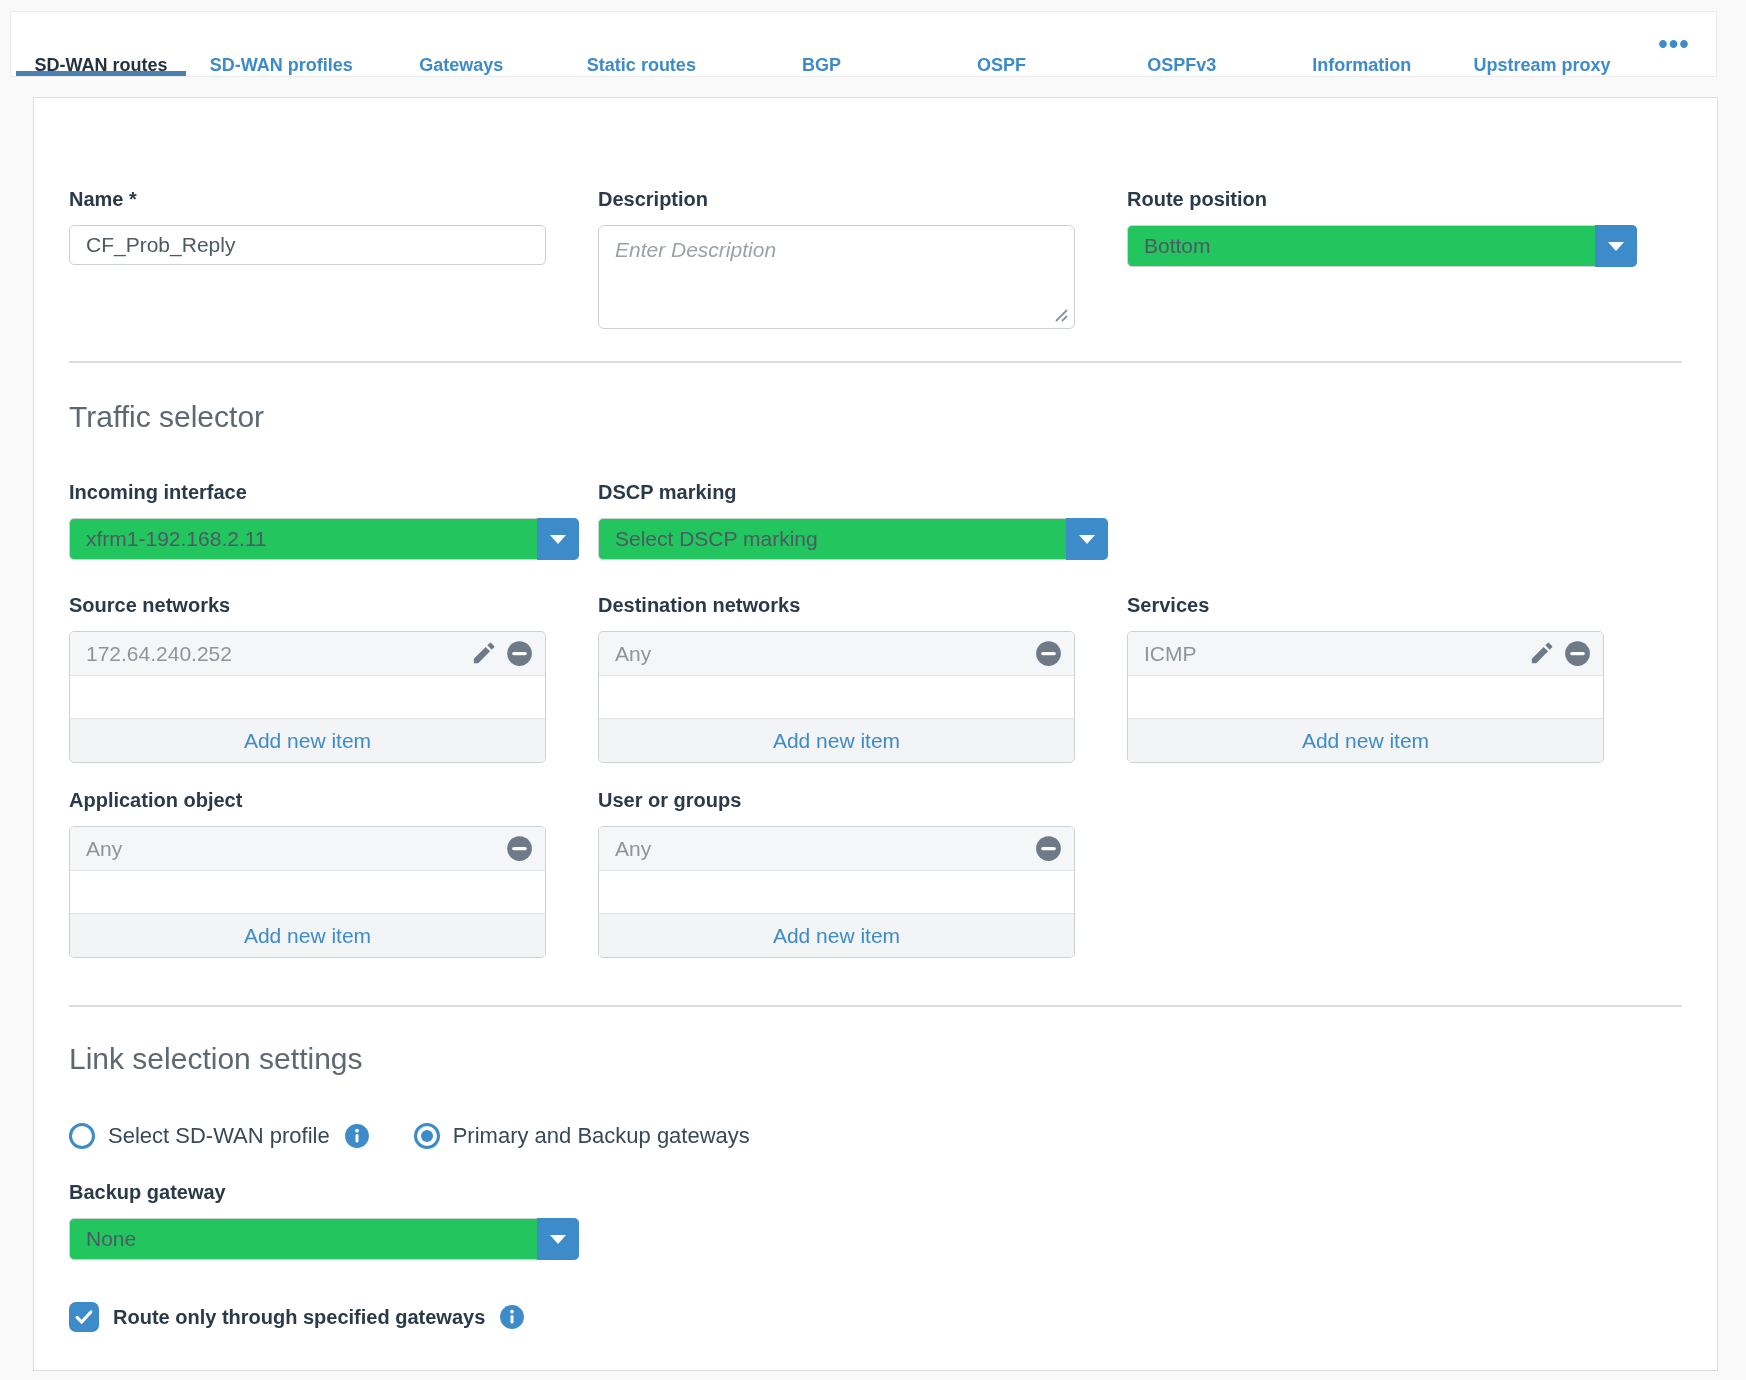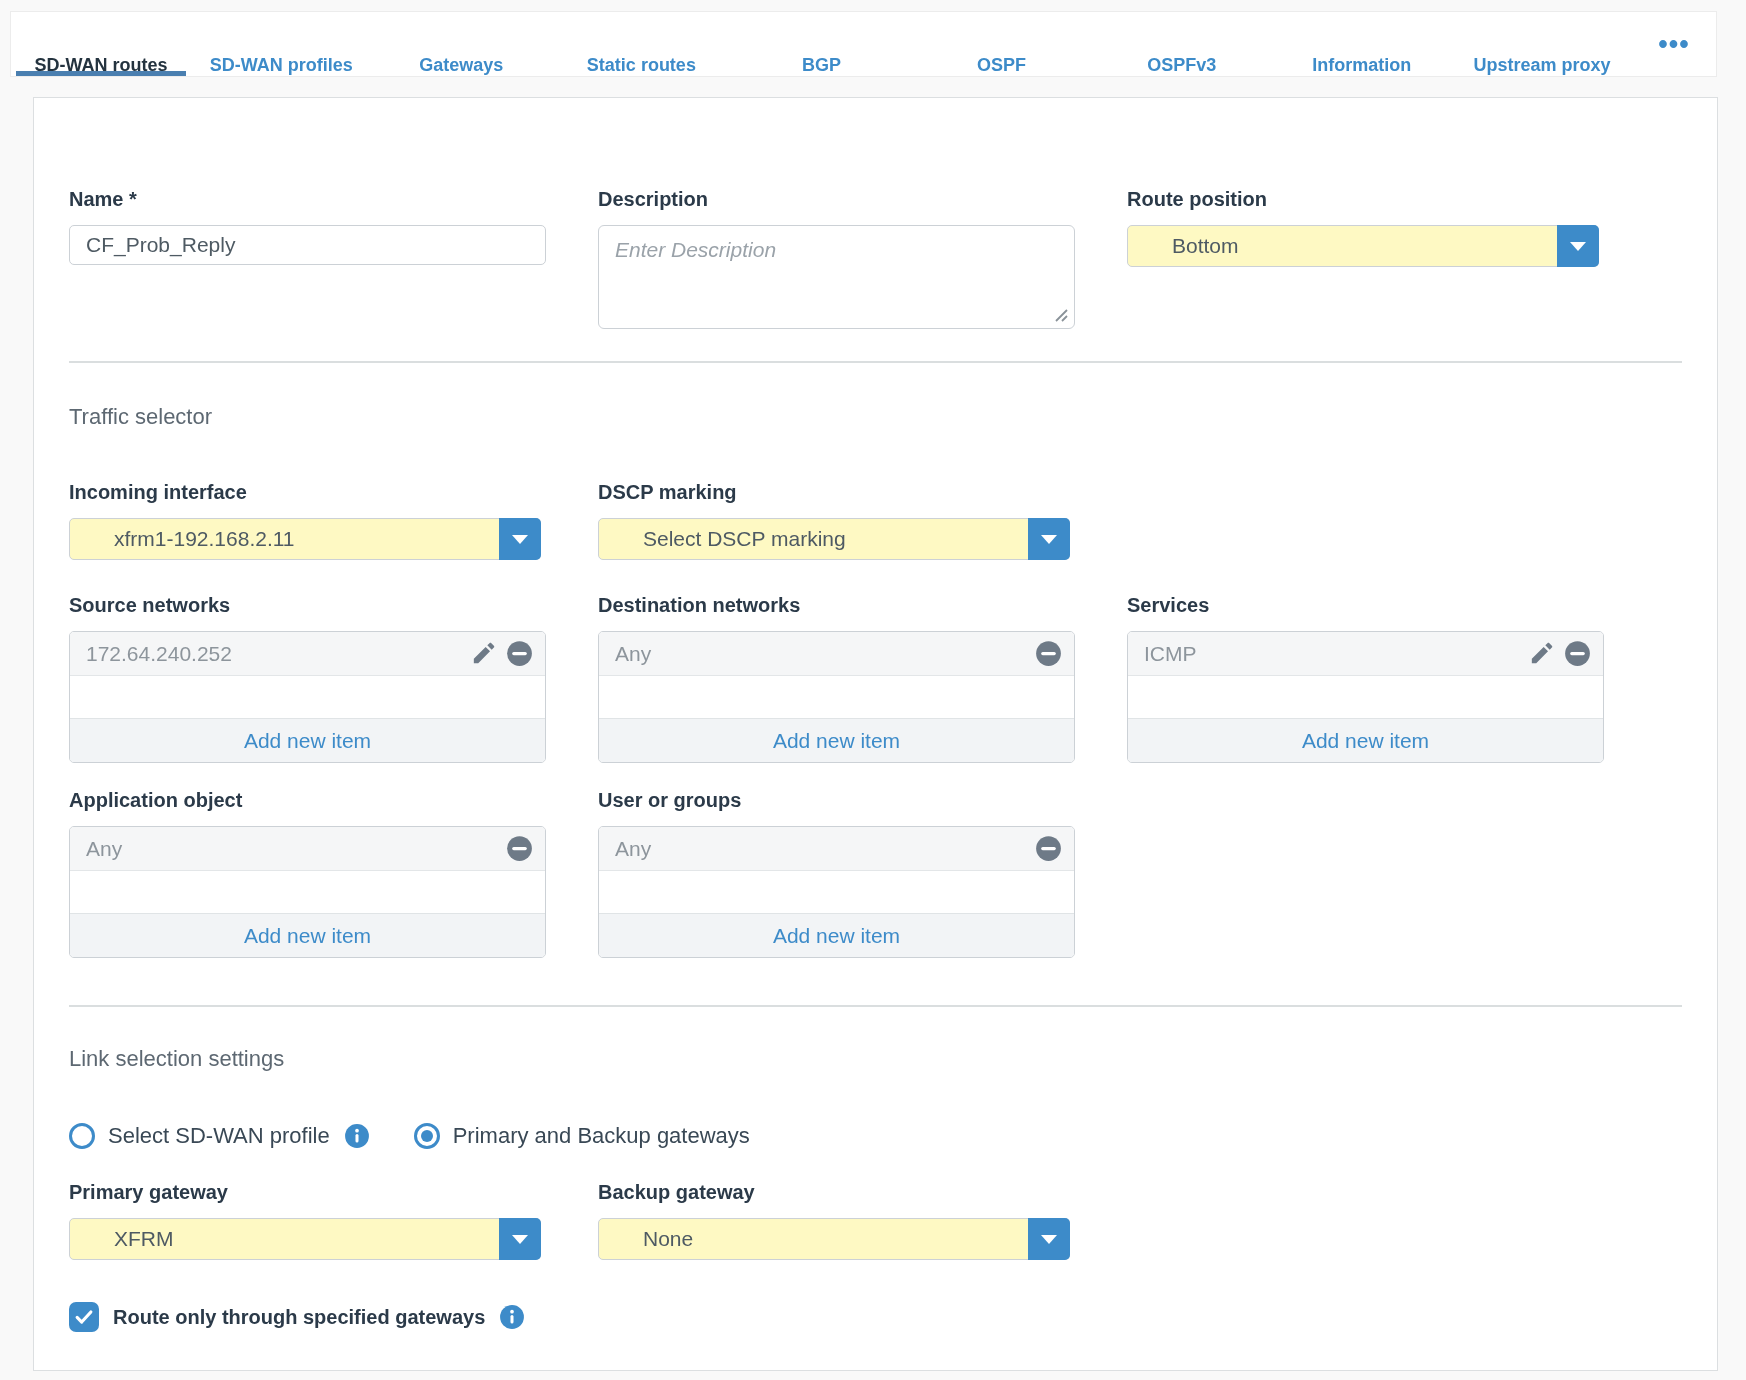--- a/index.html
+++ b/index.html
@@ -27,21 +27,21 @@
   .tab-more{flex:0 0 84px;display:flex;align-items:center;justify-content:center;cursor:pointer;}
   .tab-more span{color:var(--accent);font-size:27px;font-weight:900;letter-spacing:1px;line-height:20px;}
 
   
   .panel{position:absolute;left:33px;top:97px;width:1685px;height:1274px;background:#fff;
          border:1px solid #dcdfe1;padding:0 35px;}
   .row{display:flex;gap:52px;}
   .col{width:477px;flex:0 0 477px;}
 
   .field-label{font-size:20px;font-weight:700;color:var(--label-dark);margin-bottom:13px;line-height:26px;}
-  .section-heading{font-size:22px;font-weight:400;color:var(--heading-gray);line-height:36px;}
+  .section-heading{font-size:30px;font-weight:400;color:var(--heading-gray);line-height:36px;}
   .divider{border:none;border-top:2px solid #dadedf;height:0;}
 
   .row-top{margin-top:88px;}
   .d1{margin-top:28px;}
   .h-traffic{margin-top:36px;}
   .row-if{margin-top:44px;}
   .row-nets{margin-top:32px;}
   .row-app{margin-top:24px;}
   .d2{margin-top:47px;}
   .h-link{margin-top:34px;}
@@ -51,22 +51,22 @@
 
   
   .text-input{width:477px;height:40px;border:1px solid var(--border-gray);border-radius:5px;
       padding:18px 16px;font-family:inherit;font-size:21px;color:var(--value-gray);outline:none;background:#fff;}
   .textarea-wrap{position:relative;width:477px;}
   .textarea{width:477px;height:104px;border:1px solid var(--border-gray);border-radius:6px;
       padding:12px 16px;font-family:inherit;font-size:21px;color:var(--value-gray);resize:none;outline:none;font-style:italic;}
   .textarea::placeholder{color:#9aa2a9;}
   .resize-grip{position:absolute;right:5px;bottom:9px;}
 
-  .dropdown{position:relative;width:472px;height:42px;border:1px solid var(--border-gray);
-      border-radius:5px;background:#fef9c3;display:flex;align-items:center;cursor:pointer;padding-left:28px;}
+  .dropdown{position:relative;width:510px;height:42px;border:1px solid var(--border-gray);
+      border-radius:5px;background:#22c55e;display:flex;align-items:center;cursor:pointer;}
   .dd-value{flex:1;padding:0 16px;font-size:21px;color:var(--value-gray);white-space:nowrap;overflow:hidden;}
   .dd-btn{flex:0 0 42px;align-self:stretch;margin:-1px -1px -1px 0;background:var(--accent);
       border-radius:0 5px 5px 0;display:flex;align-items:center;justify-content:center;}
   .caret{width:0;height:0;border-left:8px solid transparent;border-right:8px solid transparent;
       border-top:9px solid #fff;}
 
   
   .listbox{width:477px;height:132px;border:1px solid var(--border-gray);border-radius:5px;
       display:flex;flex-direction:column;overflow:hidden;background:#fff;}
   .list-item{flex:0 0 44px;background:#f5f6f7;border-bottom:1px solid #e3e6e8;display:flex;
@@ -308,29 +308,20 @@
       <span class="radio-group2">
         <span class="radio selected">
             <span class="dot"></span>
           </span>
         <span class="radio-label">Primary and Backup gateways</span>
       </span>
     </div>
 
     <div class="row row-gw">
       <div class="col">
-        <div class="field-label">Primary gateway</div>
-        <div class="dropdown">
-          <span class="dd-value">XFRM</span>
-          <span class="dd-btn">
-              <i class="caret"></i>
-            </span>
-        </div>
-      </div>
-      <div class="col">
         <div class="field-label">Backup gateway</div>
         <div class="dropdown">
           <span class="dd-value">None</span>
           <span class="dd-btn">
               <i class="caret"></i>
             </span>
         </div>
       </div>
       <div class="col"></div>
     </div>

